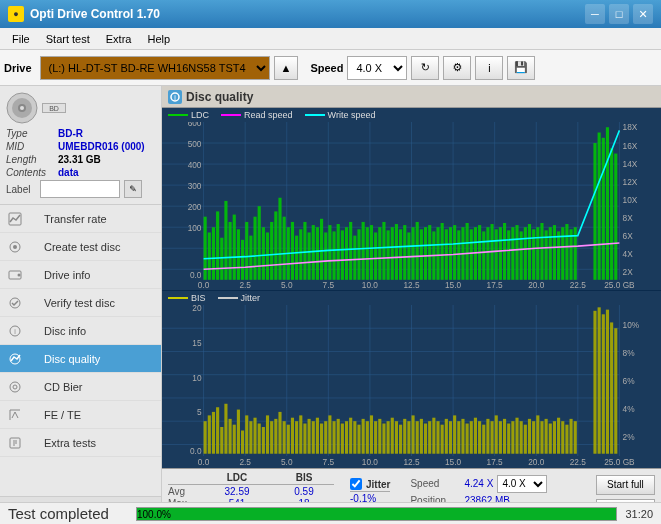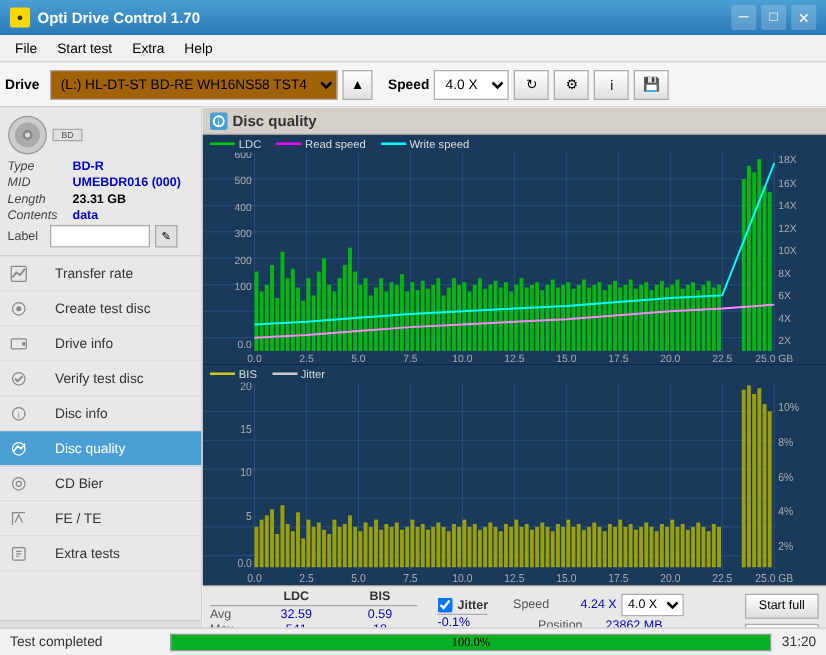--- a/index.html
+++ b/index.html
@@ -70,24 +70,24 @@
       padding: 0 8px; cursor: pointer; font-size: 11px; color: #333;
       border-top: 1px solid #ccc; background: #e0e0e0;
     }
 
     
     .bottom-bar {
       position: absolute; bottom: 0; left: 0; right: 0; height: 22px;
       background: #f0f0f0; border-top: 1px solid #ccc;
       display: flex; align-items: center; padding: 0 8px; gap: 8px;
     }
-    .status-text { font-size: 11px; color: #333; width: 120px; }
+    .status-text { font-size: 15px; color: #333; width: 120px; }
     .progress-container { flex: 1; height: 14px; border: 1px solid #999; background: #fff; position: relative; }
     .progress-fill { height: 100%; background: #06b025; }
-    .progress-label { position: absolute; width: 100%; text-align: center; top: 0; font-size: 10px; line-height: 14px; color: #000; font-family: Liberation Serif, serif; }
+    .progress-label { position: absolute; width: 100%; top: 0; font-size: 10px; line-height: 14px; color: #000; }
     .time-text { font-size: 11px; color: #333; }
 
     
     .chart-area { flex: 1; background: #fff; display: flex; flex-direction: column; overflow: hidden; }
     .chart-header { background: #d4d0c8; height: 22px; display: flex; align-items: center; padding: 0 6px; gap: 4px; border-bottom: 1px solid #999; }
     .chart-title { font-size: 12px; font-weight: bold; color: #333; }
 
     
     .legend { display: flex; gap: 12px; padding: 2px 6px; background: #1a3a5c; }
     .legend-item { display: flex; align-items: center; gap: 3px; font-size: 9px; color: #ddd; }
@@ -659,21 +659,21 @@
         </div>
 
         <div style="display:flex;flex-direction:column;font-size:10px;margin-left:8px;">
           <div style="display:flex;gap:4px;margin-bottom:2px;align-items:center;">
             <span style="color:#555;width:50px;">Speed</span>
             <span style="color:#0000cc;">4.24 X</span>
             <select style="height:18px;font-size:10px;border:1px solid #aaa;background:#fff;width:50px;">
               <option>4.0 X</option>
             </select>
           </div>
-          <div style="display:flex;gap:4px;margin-bottom:2px;margin-left:20px;">
+          <div style="display:flex;gap:4px;margin-bottom:2px;">
             <span style="color:#555;width:50px;">Position</span>
             <span style="color:#0000cc;">23862 MB</span>
           </div>
           <div style="display:flex;gap:4px;">
             <span style="color:#555;width:50px;">Samples</span>
             <span style="color:#0000cc;">381671</span>
           </div>
         </div>
 
         <div style="display:flex;flex-direction:column;gap:4px;margin-left:auto;">

